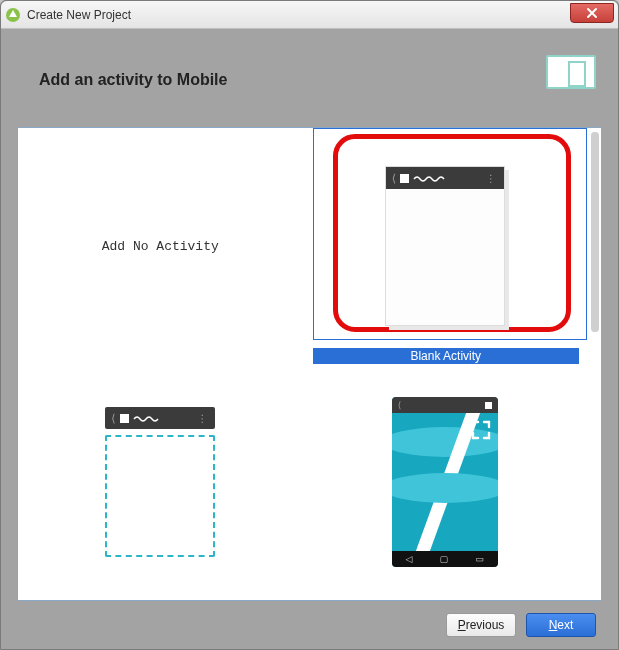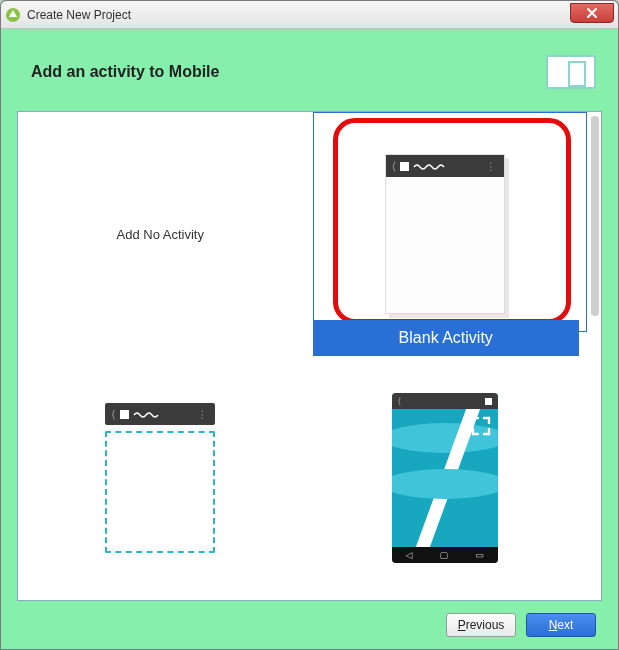--- a/index.html
+++ b/index.html
@@ -8,21 +8,21 @@
     font-family: "Segoe UI", Tahoma, sans-serif;
     font-size: 12px;
     background: #d8d8d8;
     width: 619px;
     height: 650px;
     overflow: hidden;
   }
   .window {
     width: 619px;
     height: 650px;
-    background: #86efac;
+    background: #a3a3a3;
     border: 1px solid #7a7a7a;
     border-radius: 6px 6px 0 0;
     box-shadow: 0 0 6px rgba(0,0,0,0.3);
     display: flex;
     flex-direction: column;
     position: relative;
     justify-content: space-between;
   }
   
   .titlebar {
@@ -53,21 +53,21 @@
     color:#fff;
   }
   
   .header {
     padding: 26px 22px 22px 22px;
     display:flex;
     align-items:flex-start;
     justify-content:space-between;
   }
   .header h1 {
-    margin:8px;
+    margin:16px;
     font-size:16px;
     font-weight:bold;
     color:#222;
   }
   .device-icon {
     width:50px; height:34px;
     border:2px solid #8fd4c9;
     border-radius:2px;
     position:relative;
     background:#fff;
@@ -112,35 +112,36 @@
     display:flex;
     flex-direction:column;
     align-items:center;
     justify-content:center;
     position:relative;
   }
   
   .add-no-text {
     font-size:13px;
     color:#333;
+    font-family:Liberation Mono, monospace;
   }
   
   .cell.selected .sel-border{
     position:absolute;
     left:10px; right:0; top:0; bottom:24px;
     border:1px solid #2a6fd6;
   }
   .sel-caption {
     position:absolute;
     left:10px; right:8px; bottom:0;
-    height:36px;
+    height:16px;
     background:#2a6fd6;
     color:#fff;
     display:flex; align-items:center; justify-content:center;
-    font-size:16px;
+    font-size:12px;
   }
   .red-ring {
     position:absolute;
     left:30px; right:16px; top:6px; bottom:32px;
     border:5px solid #e30c0c;
     border-radius:22px;
   }
   
   .phone {
     width:120px; height:160px;

